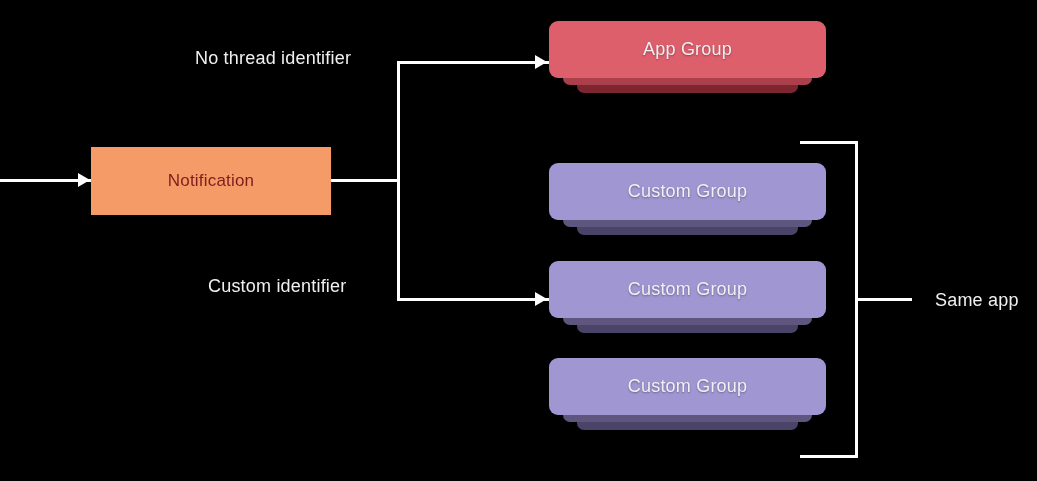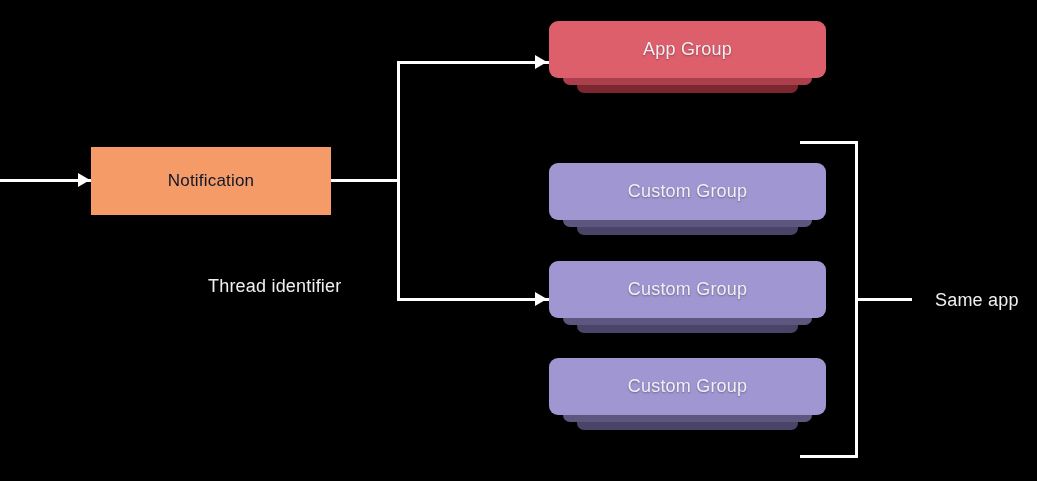--- a/index.html
+++ b/index.html
@@ -83,21 +83,21 @@
     left: 91px;
     top: 147px;
     width: 240px;
     height: 68px;
     background: #f49b68;
     display: flex;
     align-items: center;
     justify-content: center;
   }
   .notif-box .label {
-    color: #0f172a;
+    color: #7f1d1d;
     font-size: 17px;
     letter-spacing: 0.2px;
   }
 
   
   .free-label {
     position: absolute;
     color: #f0f0f0;
     font-size: 18px;
     white-space: nowrap;
@@ -154,24 +154,25 @@
 
   <div class="notif-box">
     <span class="label">Notification</span>
   </div>
 
   <div class="line h-line" id="trunk-out"></div>
   <div class="line v-line" id="trunk-v"></div>
 
   <div class="line h-line" id="branch-top"></div>
   <div class="arrow-head" id="branch-top-arrow"></div>
+  <div class="free-label" id="label-no-thread">No thread identifier</div>
 
   <div class="line h-line" id="branch-bot"></div>
   <div class="arrow-head" id="branch-bot-arrow"></div>
-  <div class="free-label" id="label-thread">Thread identifier</div>
+  <div class="free-label" id="label-thread">Custom identifier</div>
 
   <div class="card-stack stack-red" style="left:549px; top:21px;">
     <div class="card-layer back2"></div>
     <div class="card-layer back1"></div>
     <div class="card-layer front"></div>
     <div class="card-title">App Group</div>
   </div>
 
   <div class="card-stack stack-purple" style="left:549px; top:163px;">
     <div class="card-layer back2"></div>

